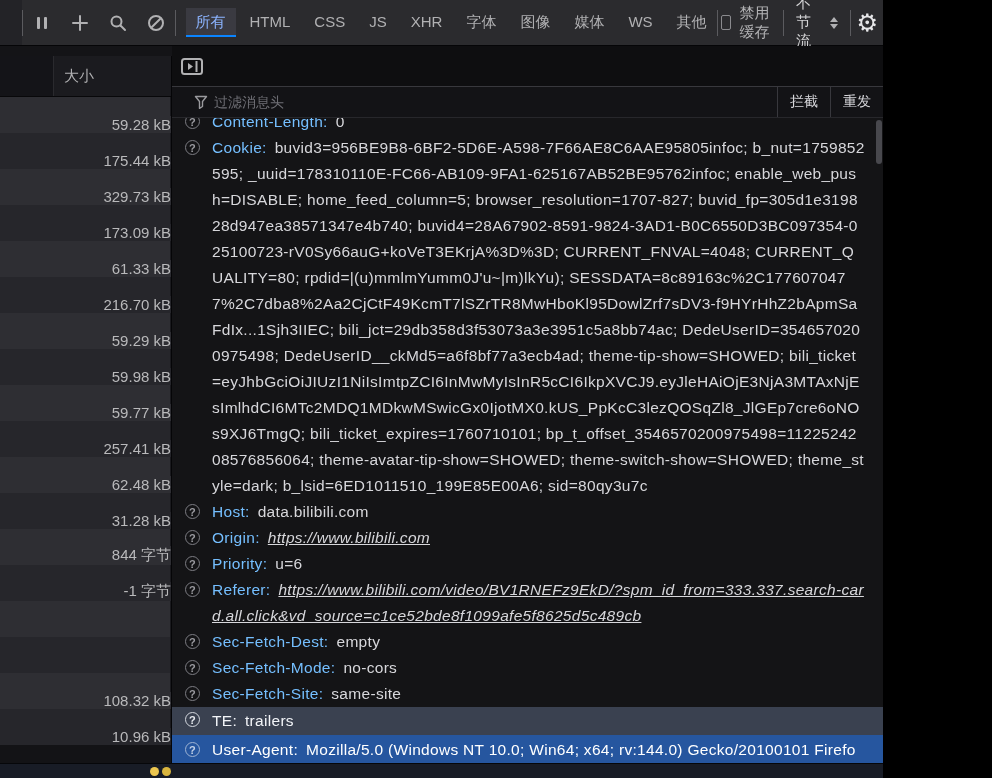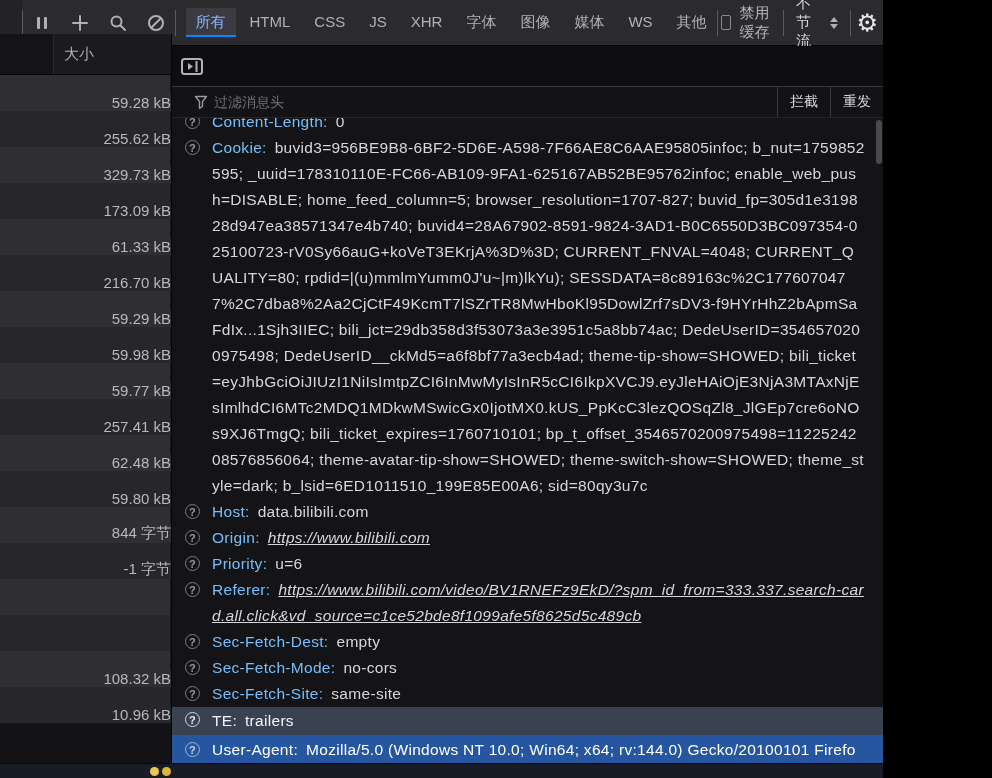--- a/index.html
+++ b/index.html
@@ -34,21 +34,21 @@
   .checkbox { width:15px; height:15px; border:1px solid #8a8a8e; border-radius:2px; background:transparent; }
   .throttle { display:flex; align-items:center; gap:6px; padding:0 12px; color:#d4d4d6; }
   .updown { display:flex; flex-direction:column; gap:2px; }
   .updown i { display:block; width:0; height:0; border-left:4px solid transparent; border-right:4px solid transparent; }
   .updown .up { border-bottom:5px solid #b1b1b3; }
   .updown .dn { border-top:5px solid #b1b1b3; }
   .gear { font-size:24px; color:#e6e6e8; width:44px; text-align:center; font-family:"DejaVu Sans",sans-serif; }
 
   
   .left-panel {
-    position:absolute; top:34px; left:0; width:172px; bottom:15px;
+    position:absolute; top:56px; left:0; width:172px; bottom:15px;
     background:#131316; border-right:1px solid #050507; overflow:hidden;
   }
   .left-header {
     height:41px; background:#1b1b1f; border-bottom:1px solid #08080a;
     display:flex; align-items:center;
   }
   .left-header .c1 { width:54px; height:100%; background:#141418; border-right:1px solid #2a2a2e; }
   .left-header .c2 { padding-left:10px; color:#b1b1b3; }
   .req-row { height:36px; display:flex; align-items:flex-end;flex-direction:column; }
   .req-row .c1 { width:54px; height:100%; border-right:1px solid #1a1a1e; }
@@ -168,21 +168,21 @@
       <div class="c1"></div>
       <div class="c2">大小</div>
     </div>
     <div id="req-rows">
         <div class="req-row odd">
           <div class="c1"></div>
           <div class="c2">59.28 kB</div>
         </div>
         <div class="req-row even">
           <div class="c1"></div>
-          <div class="c2">255.62 kB</div>
+          <div class="c2">175.44 kB</div>
         </div>
         <div class="req-row odd">
           <div class="c1"></div>
           <div class="c2">329.73 kB</div>
         </div>
         <div class="req-row even">
           <div class="c1"></div>
           <div class="c2">173.09 kB</div>
         </div>
         <div class="req-row odd">
@@ -208,21 +208,21 @@
         <div class="req-row even">
           <div class="c1"></div>
           <div class="c2">257.41 kB</div>
         </div>
         <div class="req-row odd">
           <div class="c1"></div>
           <div class="c2">62.48 kB</div>
         </div>
         <div class="req-row even">
           <div class="c1"></div>
-          <div class="c2">59.80 kB</div>
+          <div class="c2">31.28 kB</div>
         </div>
         <div class="req-row odd">
           <div class="c1"></div>
           <div class="c2">844 字节</div>
         </div>
         <div class="req-row even">
           <div class="c1"></div>
           <div class="c2">-1 字节</div>
         </div>
         <div class="req-row odd">

